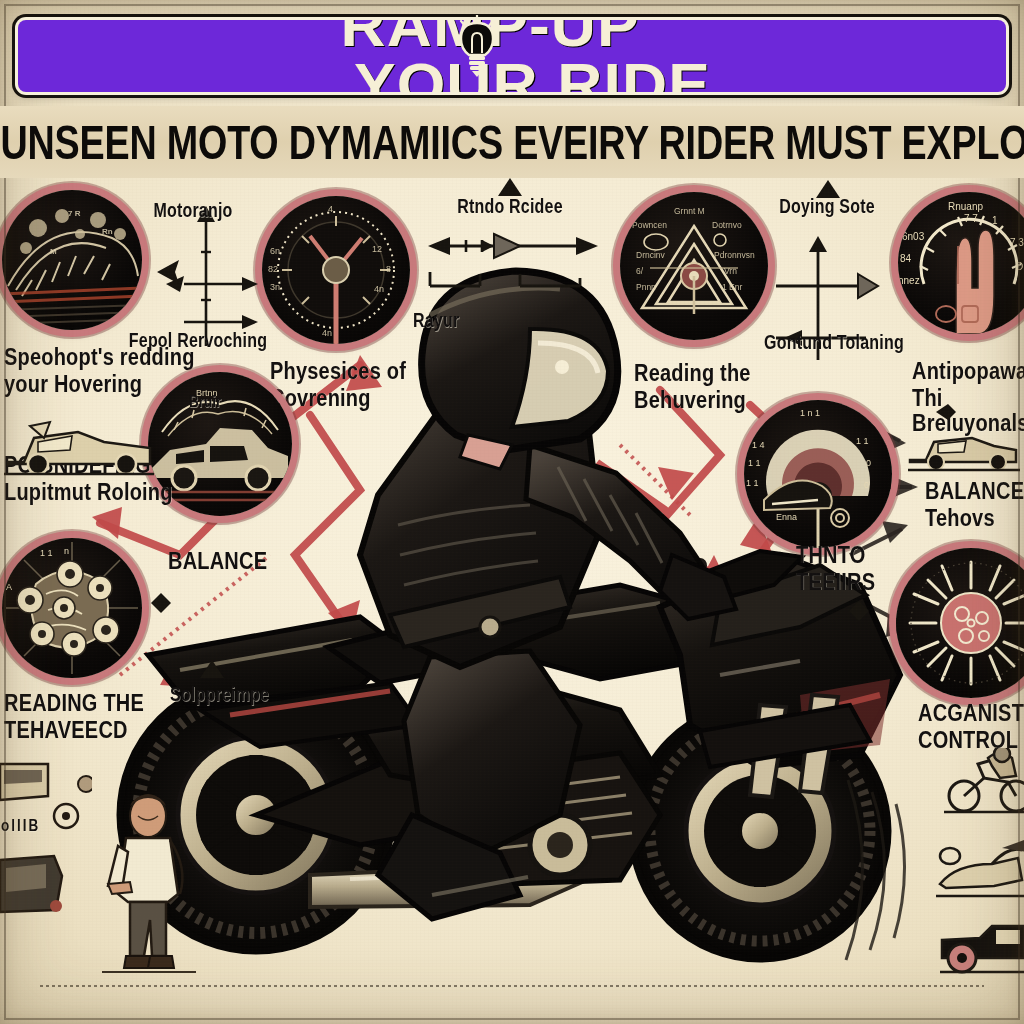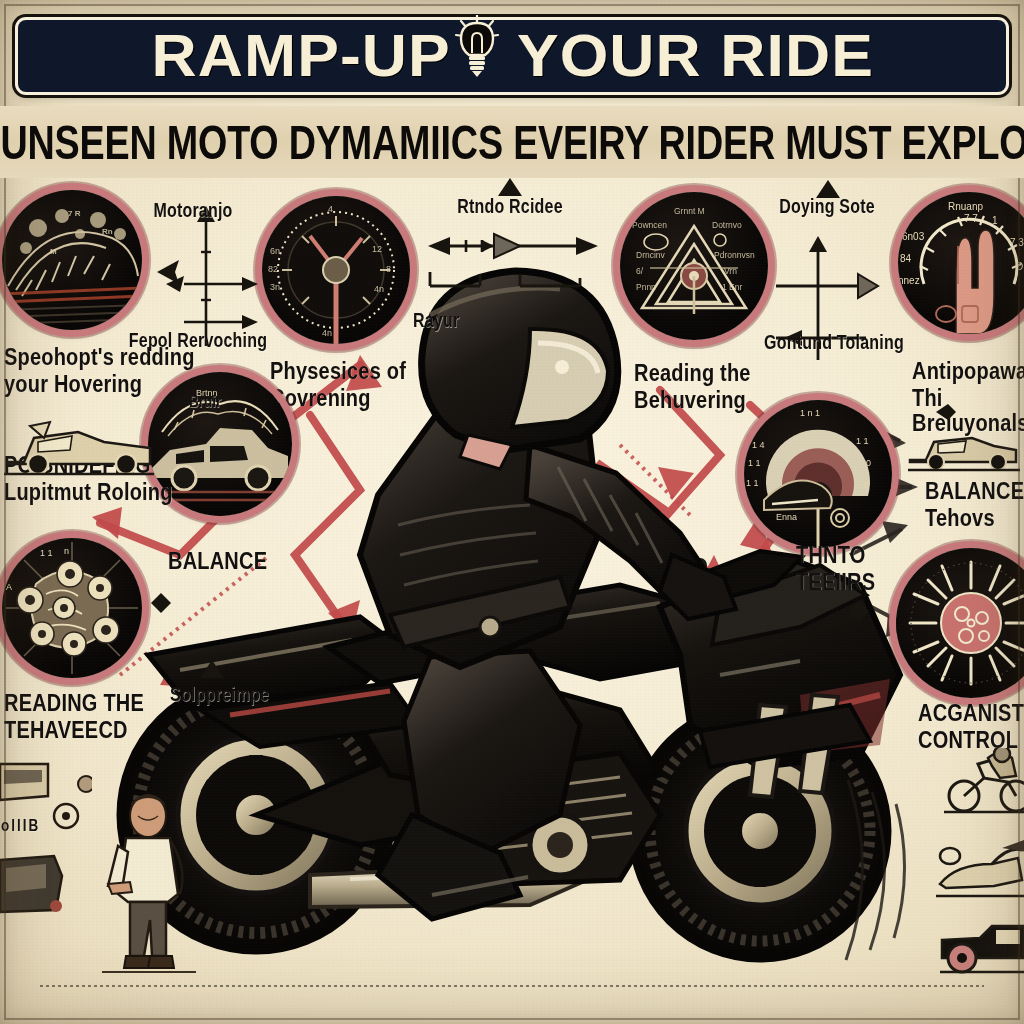--- a/index.html
+++ b/index.html
@@ -46,27 +46,28 @@
     pointer-events: none;
   }
 
   
   .title-plate {
     position: absolute;
     left: 18px;
     top: 20px;
     width: 988px;
     height: 72px;
-    background: #0f172a;
+    background: #6d28d9;
     border-radius: 8px;
     box-shadow: 0 0 0 3px #f7f0da, 0 0 0 6px #16120d, 0 4px 10px rgba(0,0,0,.35);
     display: flex;
     align-items: center;
     justify-content: center;
     overflow: hidden;
+    flex-direction: column;
   }
   .title-text {
     color: #f6efd6;
     font-family: "Liberation Sans", sans-serif;
     font-weight: 700;
     font-size: 59px;
     letter-spacing: 1px;
     line-height: 1;
     white-space: nowrap;
     transform: scaleX(1.06);

